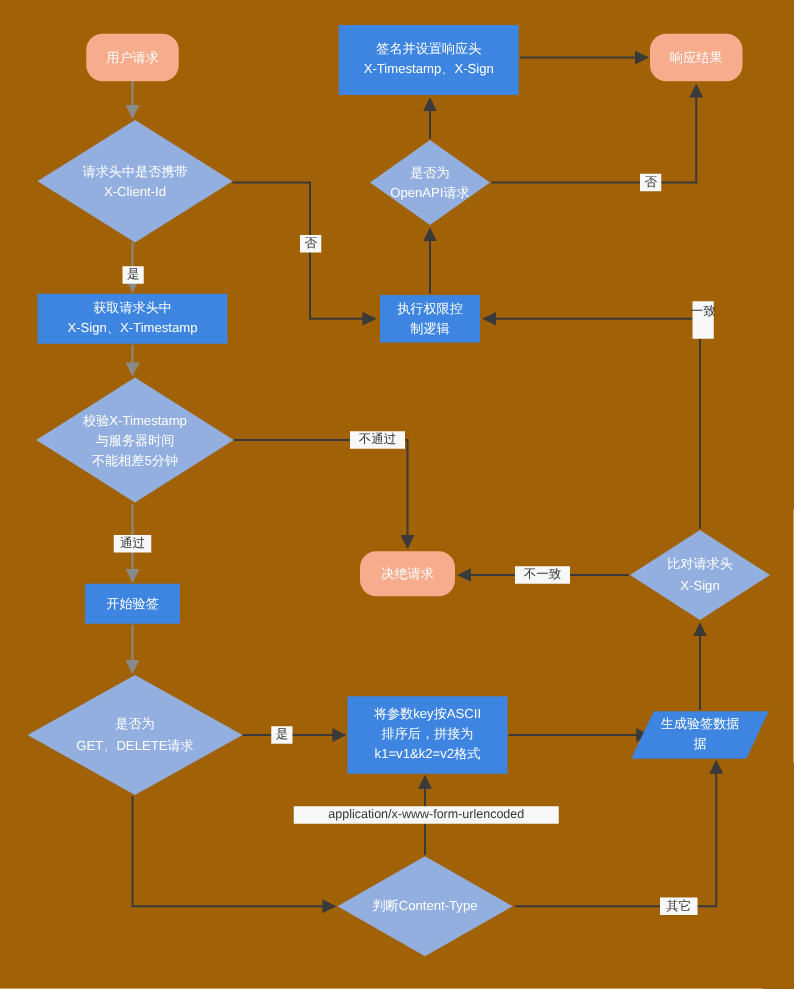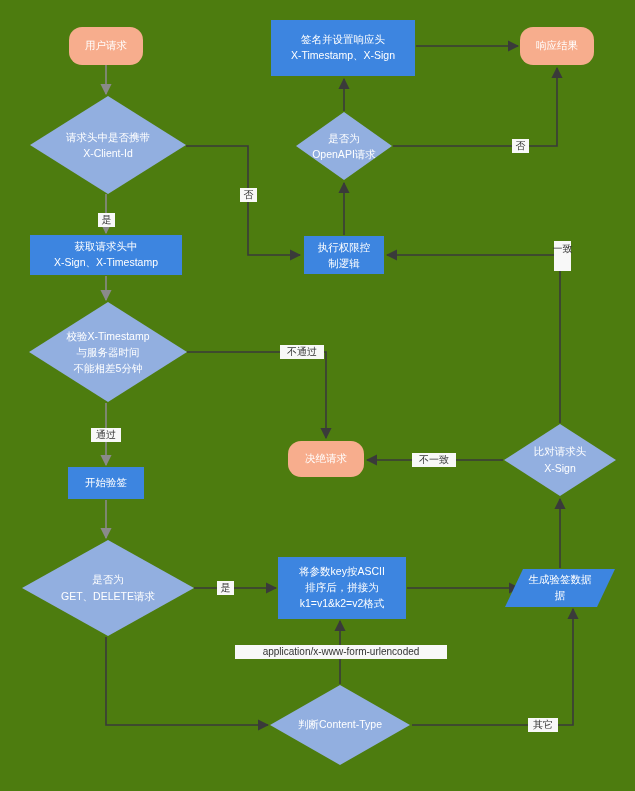--- a/index.html
+++ b/index.html
@@ -1,18 +1,18 @@
 <!DOCTYPE html>
 <html><head>
 <meta charset="utf-8">
 <style>
   html,body{margin:0;padding:0;background:#f7f7f7;}
   body{width:635px;height:791px;overflow:hidden;
        font-family:"Liberation Sans","DejaVu Sans",sans-serif;}
-  #canvas{position:relative;width:635px;height:791px;background:#4d7c0f;}
+  #canvas{position:relative;width:635px;height:791px;background:#a16207;}
   svg{position:absolute;top:0;left:0;width:635px;height:791px;}
   .node-label{fill:#ffffff;font-size:10.5px;font-family:"Liberation Sans","DejaVu Sans",sans-serif;text-anchor:middle;dominant-baseline:middle;}
   .edge-label{fill:#333333;font-size:10px;font-family:"Liberation Sans","DejaVu Sans",sans-serif;text-anchor:middle;dominant-baseline:middle;}
   .edge-line{stroke:#3a3a3a;stroke-width:1.6;fill:none;}
   .edge-line.grey{stroke:#8a8a8a;stroke-width:1.6;}
 </style>
 </head>
 <body>
 
 <div id="canvas">

